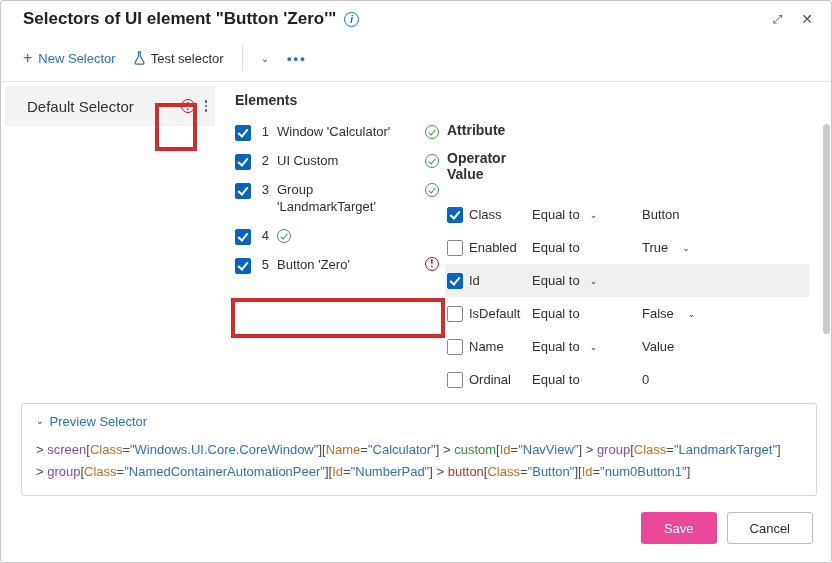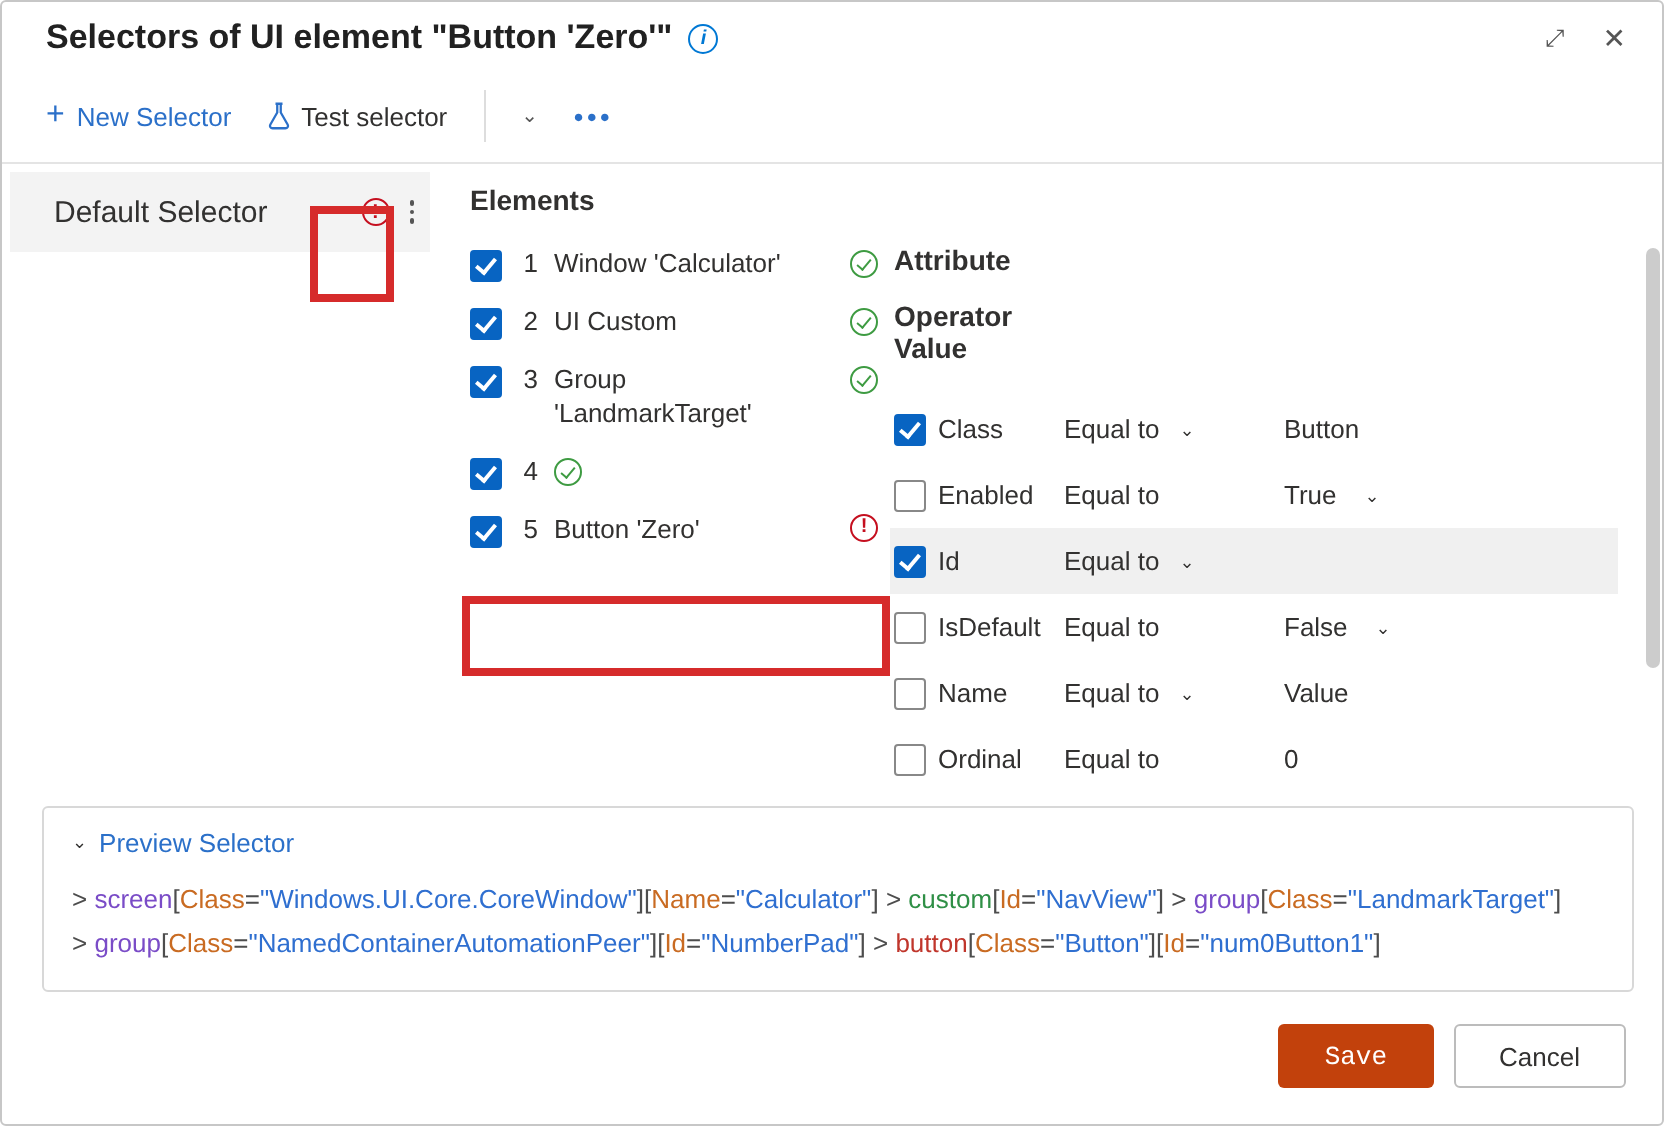--- a/index.html
+++ b/index.html
@@ -71,21 +71,21 @@
   .pv-line { line-height:1.7; word-break:break-word; }
   .g { color:#4d4d4d; }
   .t-blue { color:#2f6fd0; }
   .t-orange { color:#c96b22; }
   .t-purple { color:#7a4cc7; }
   .t-red { color:#c0362c; }
   .t-green { color:#2f8f46; }
 
   .footer { display:flex; justify-content:flex-end; gap:10px; padding:16px 18px 18px 0; }
   .btn { height:32px; padding:0 22px; border-radius:3px; font-size:13px; cursor:pointer; border:1px solid transparent; }
-  .btn.primary { background:#c2410c; color:#fff;font-family:Liberation Mono, monospace; }
+  .btn.primary { background:#ec4899; color:#fff; }
   .btn.secondary { background:#fff; color:#323130; border-color:#bcbcbc; }
 </style>
 </head>
 <body>
 
 <div class="window">
 
   <div class="titlebar">
     <div class="title">
       <span>Selectors of UI element "Button 'Zero'"</span>

